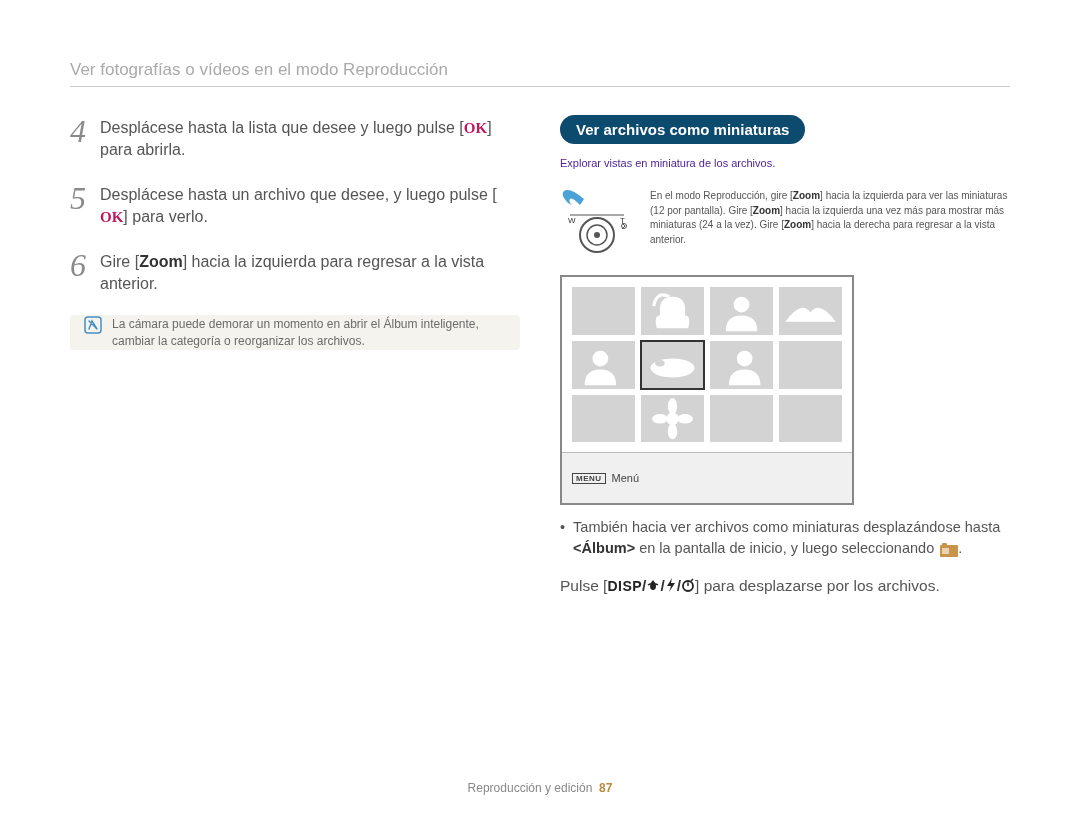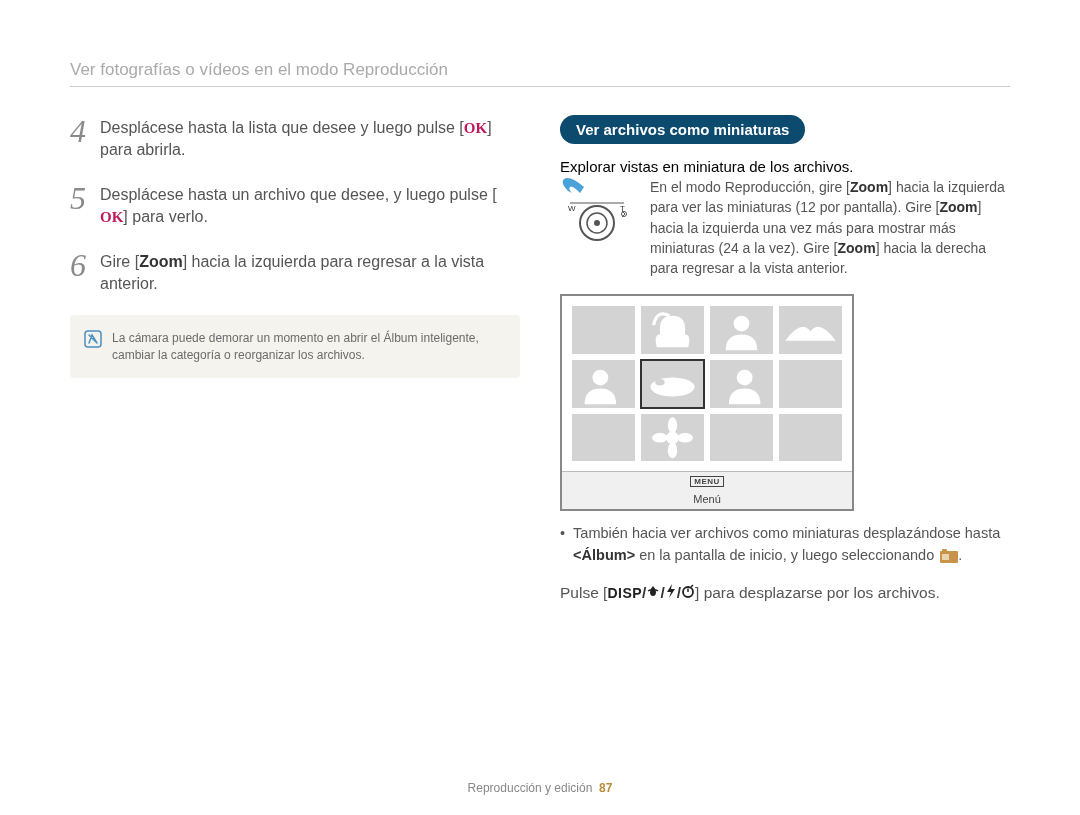--- a/index.html
+++ b/index.html
@@ -66,21 +66,21 @@
     color: #be185d;
     vertical-align: baseline;
   }
   .zoom-bold {
     font-weight: bold;
     color: #333;
   }
   .note-box {
     background: #f5f3ee;
     border-radius: 4px;
-    padding: 15px 14px;
+    padding: 1px 14px;
     display: flex;
     align-items: flex-start;
     gap: 10px;
     margin-top: 16px;
   }
   .note-icon-wrap svg {
     width: 18px;
     height: 18px;
     display: block;
   }
@@ -93,35 +93,36 @@
     background: #0c4a6e;
     color: #ffffff;
     display: inline-block;
     padding: 6px 16px;
     border-radius: 16px;
     font-size: 15px;
     font-weight: bold;
     margin-bottom: 12px;
   }
   .sub-text {
-    font-size: 15px;
-    color: #000000;
+    font-size: 11px;
+    color: #4c1d95;
+    margin-bottom: 18px;
     line-height: 1.4;
   }
   .dial-row {
     display: flex;
     gap: 16px;
     margin-bottom: 16px;
   }
   .dial-wrap {
     width: 74px;
     flex-shrink: 0;
   }
   .dial-text {
-    font-size: 14px;
+    font-size: 10px;
     color: #555555;
     line-height: 1.45;
   }
   .thumb-frame {
     width: 290px;
     margin: 0 0 12px 0;
     border: 2px solid #888;
     background: #fff;
   }
   .thumb-inner {
@@ -144,27 +145,26 @@
     position: relative;
   }
   .thumb-cell.selected {
     outline: 2px solid #333;
     outline-offset: -1px;
     background: #d3d3d3;
   }
   .menu-bar {
     background: #f0f0f0;
     border-top: 1px solid #bbb;
-    padding: 4px 10px;
+    padding: 19px 10px;
     display: flex;
     align-items: center;
     font-size: 11px;
     color: #444;
     gap: 6px;
-    flex-direction: column;
   }
   .menu-tag {
     border: 1px solid #444;
     padding: 0 3px;
     font-size: 8px;
     font-weight: bold;
     letter-spacing: 0.5px;
   }
   .bullet-row {
     display: flex;

